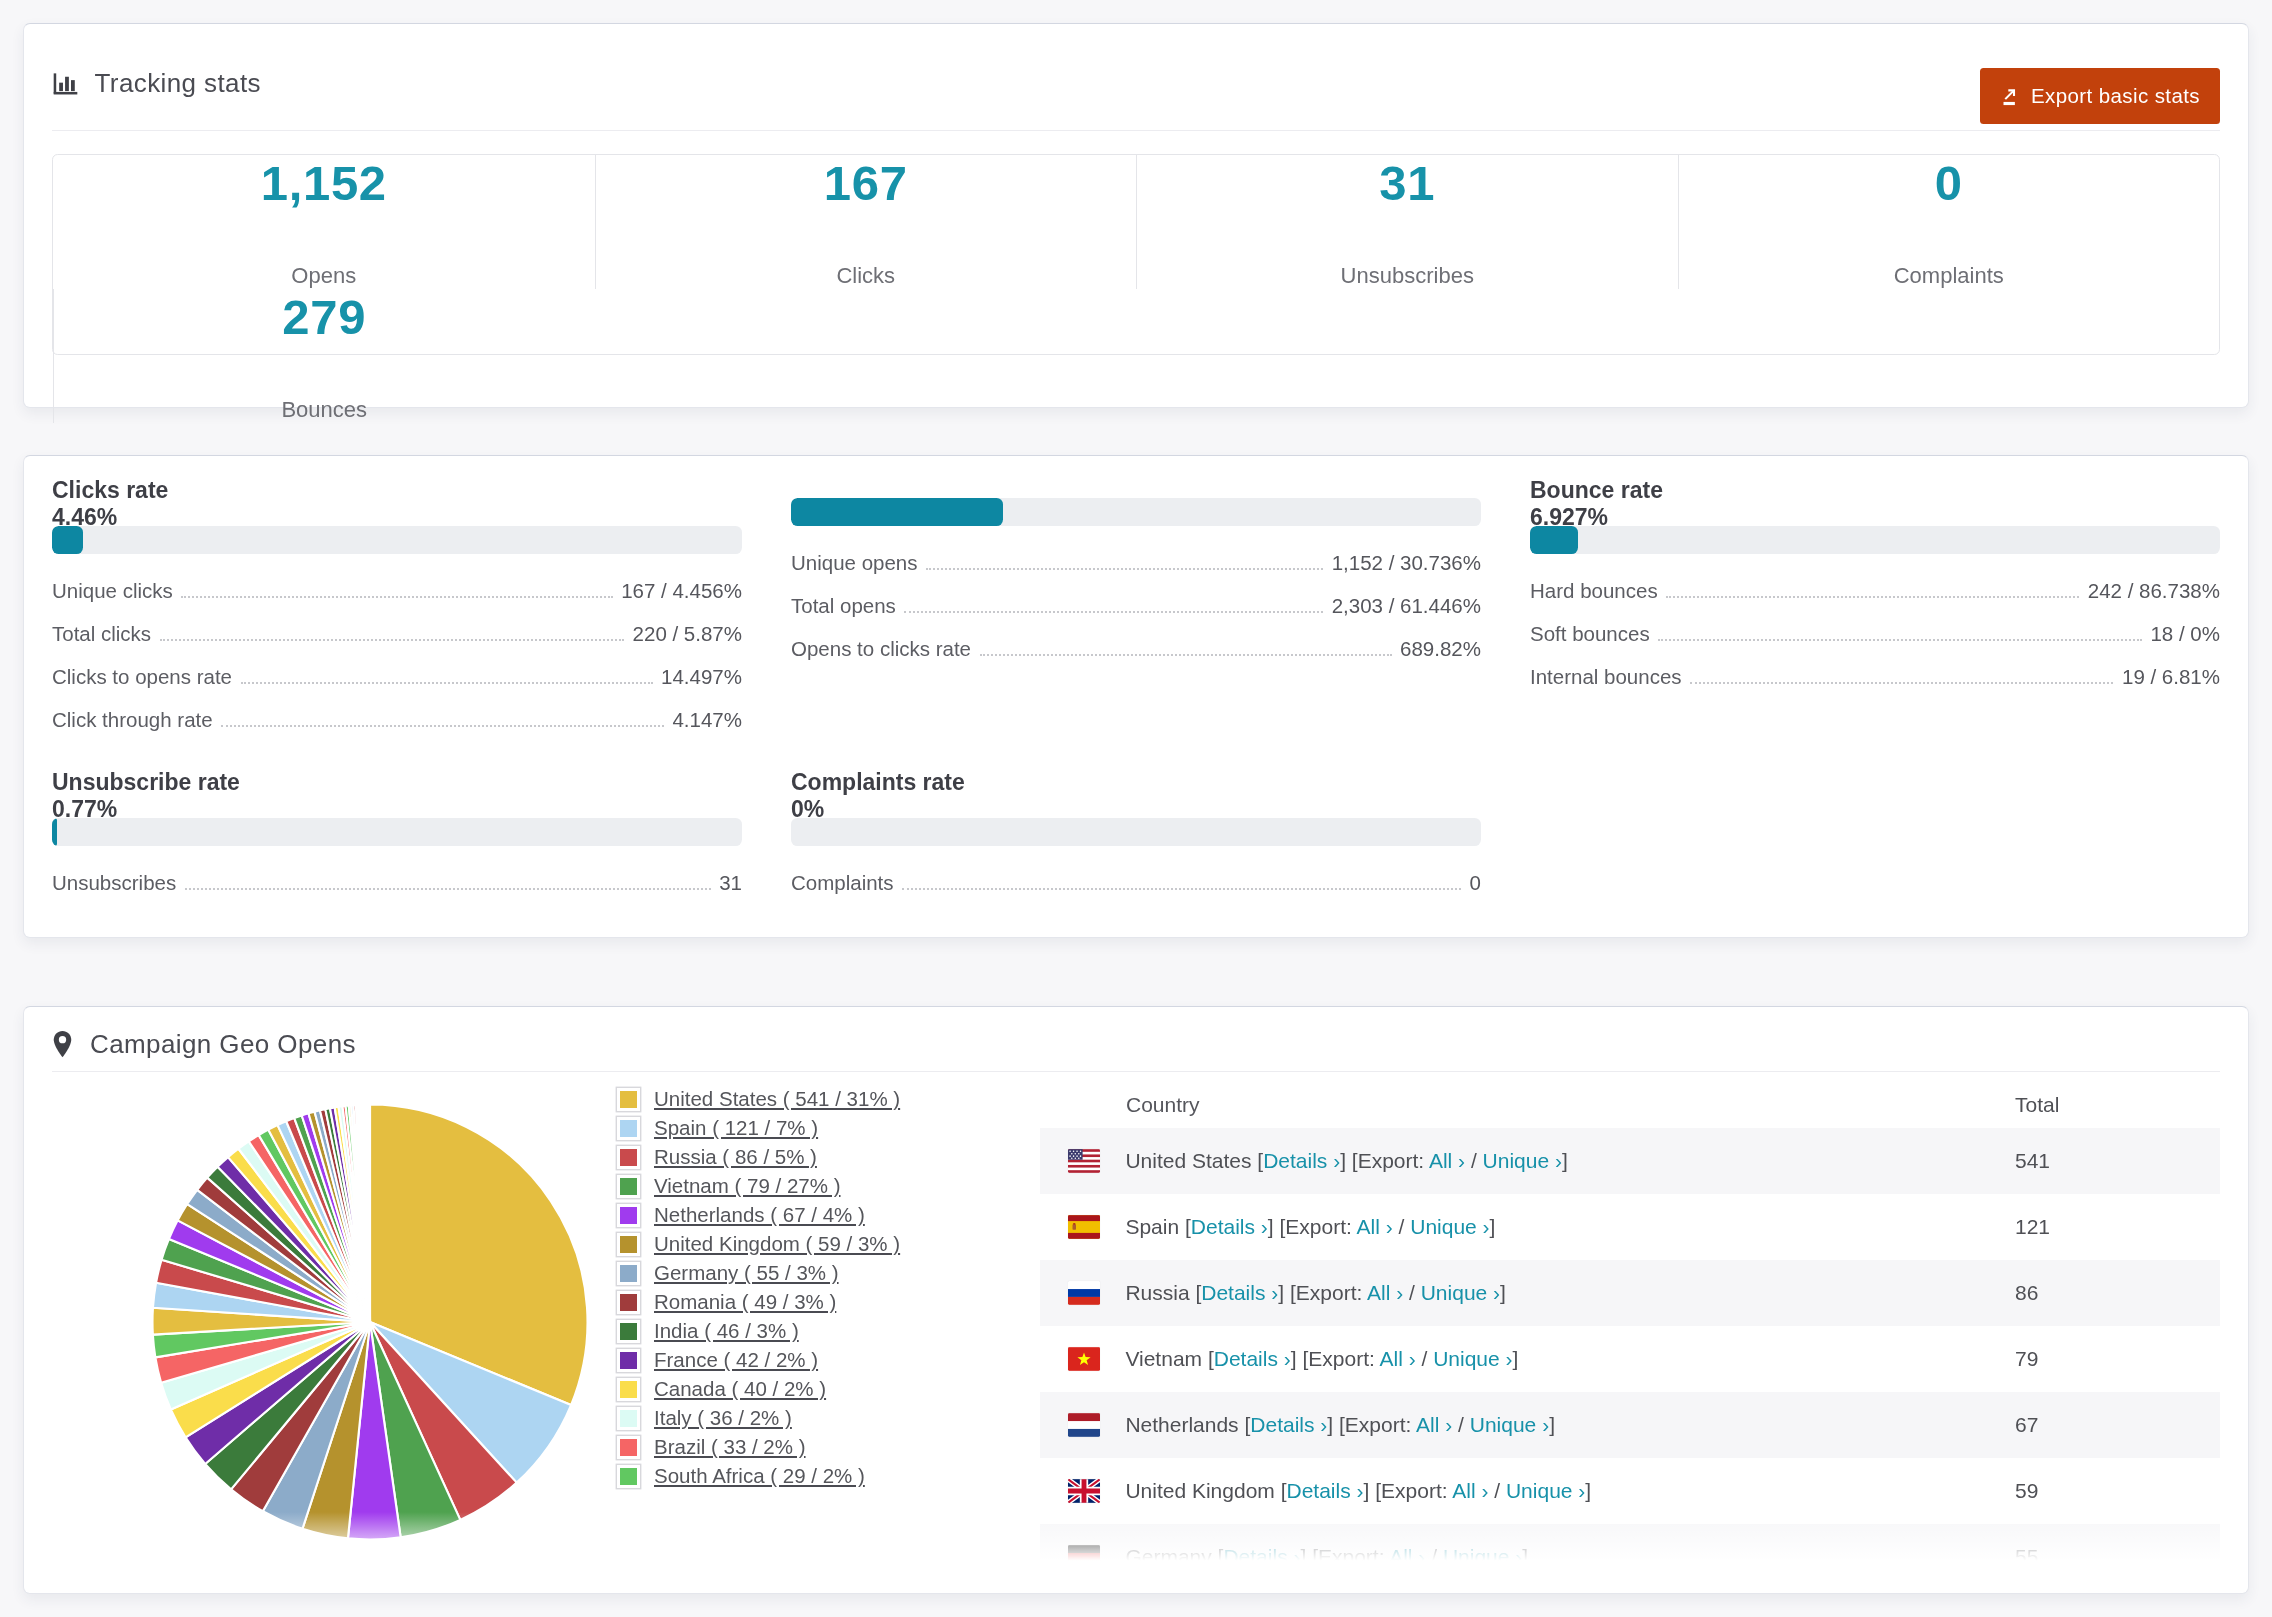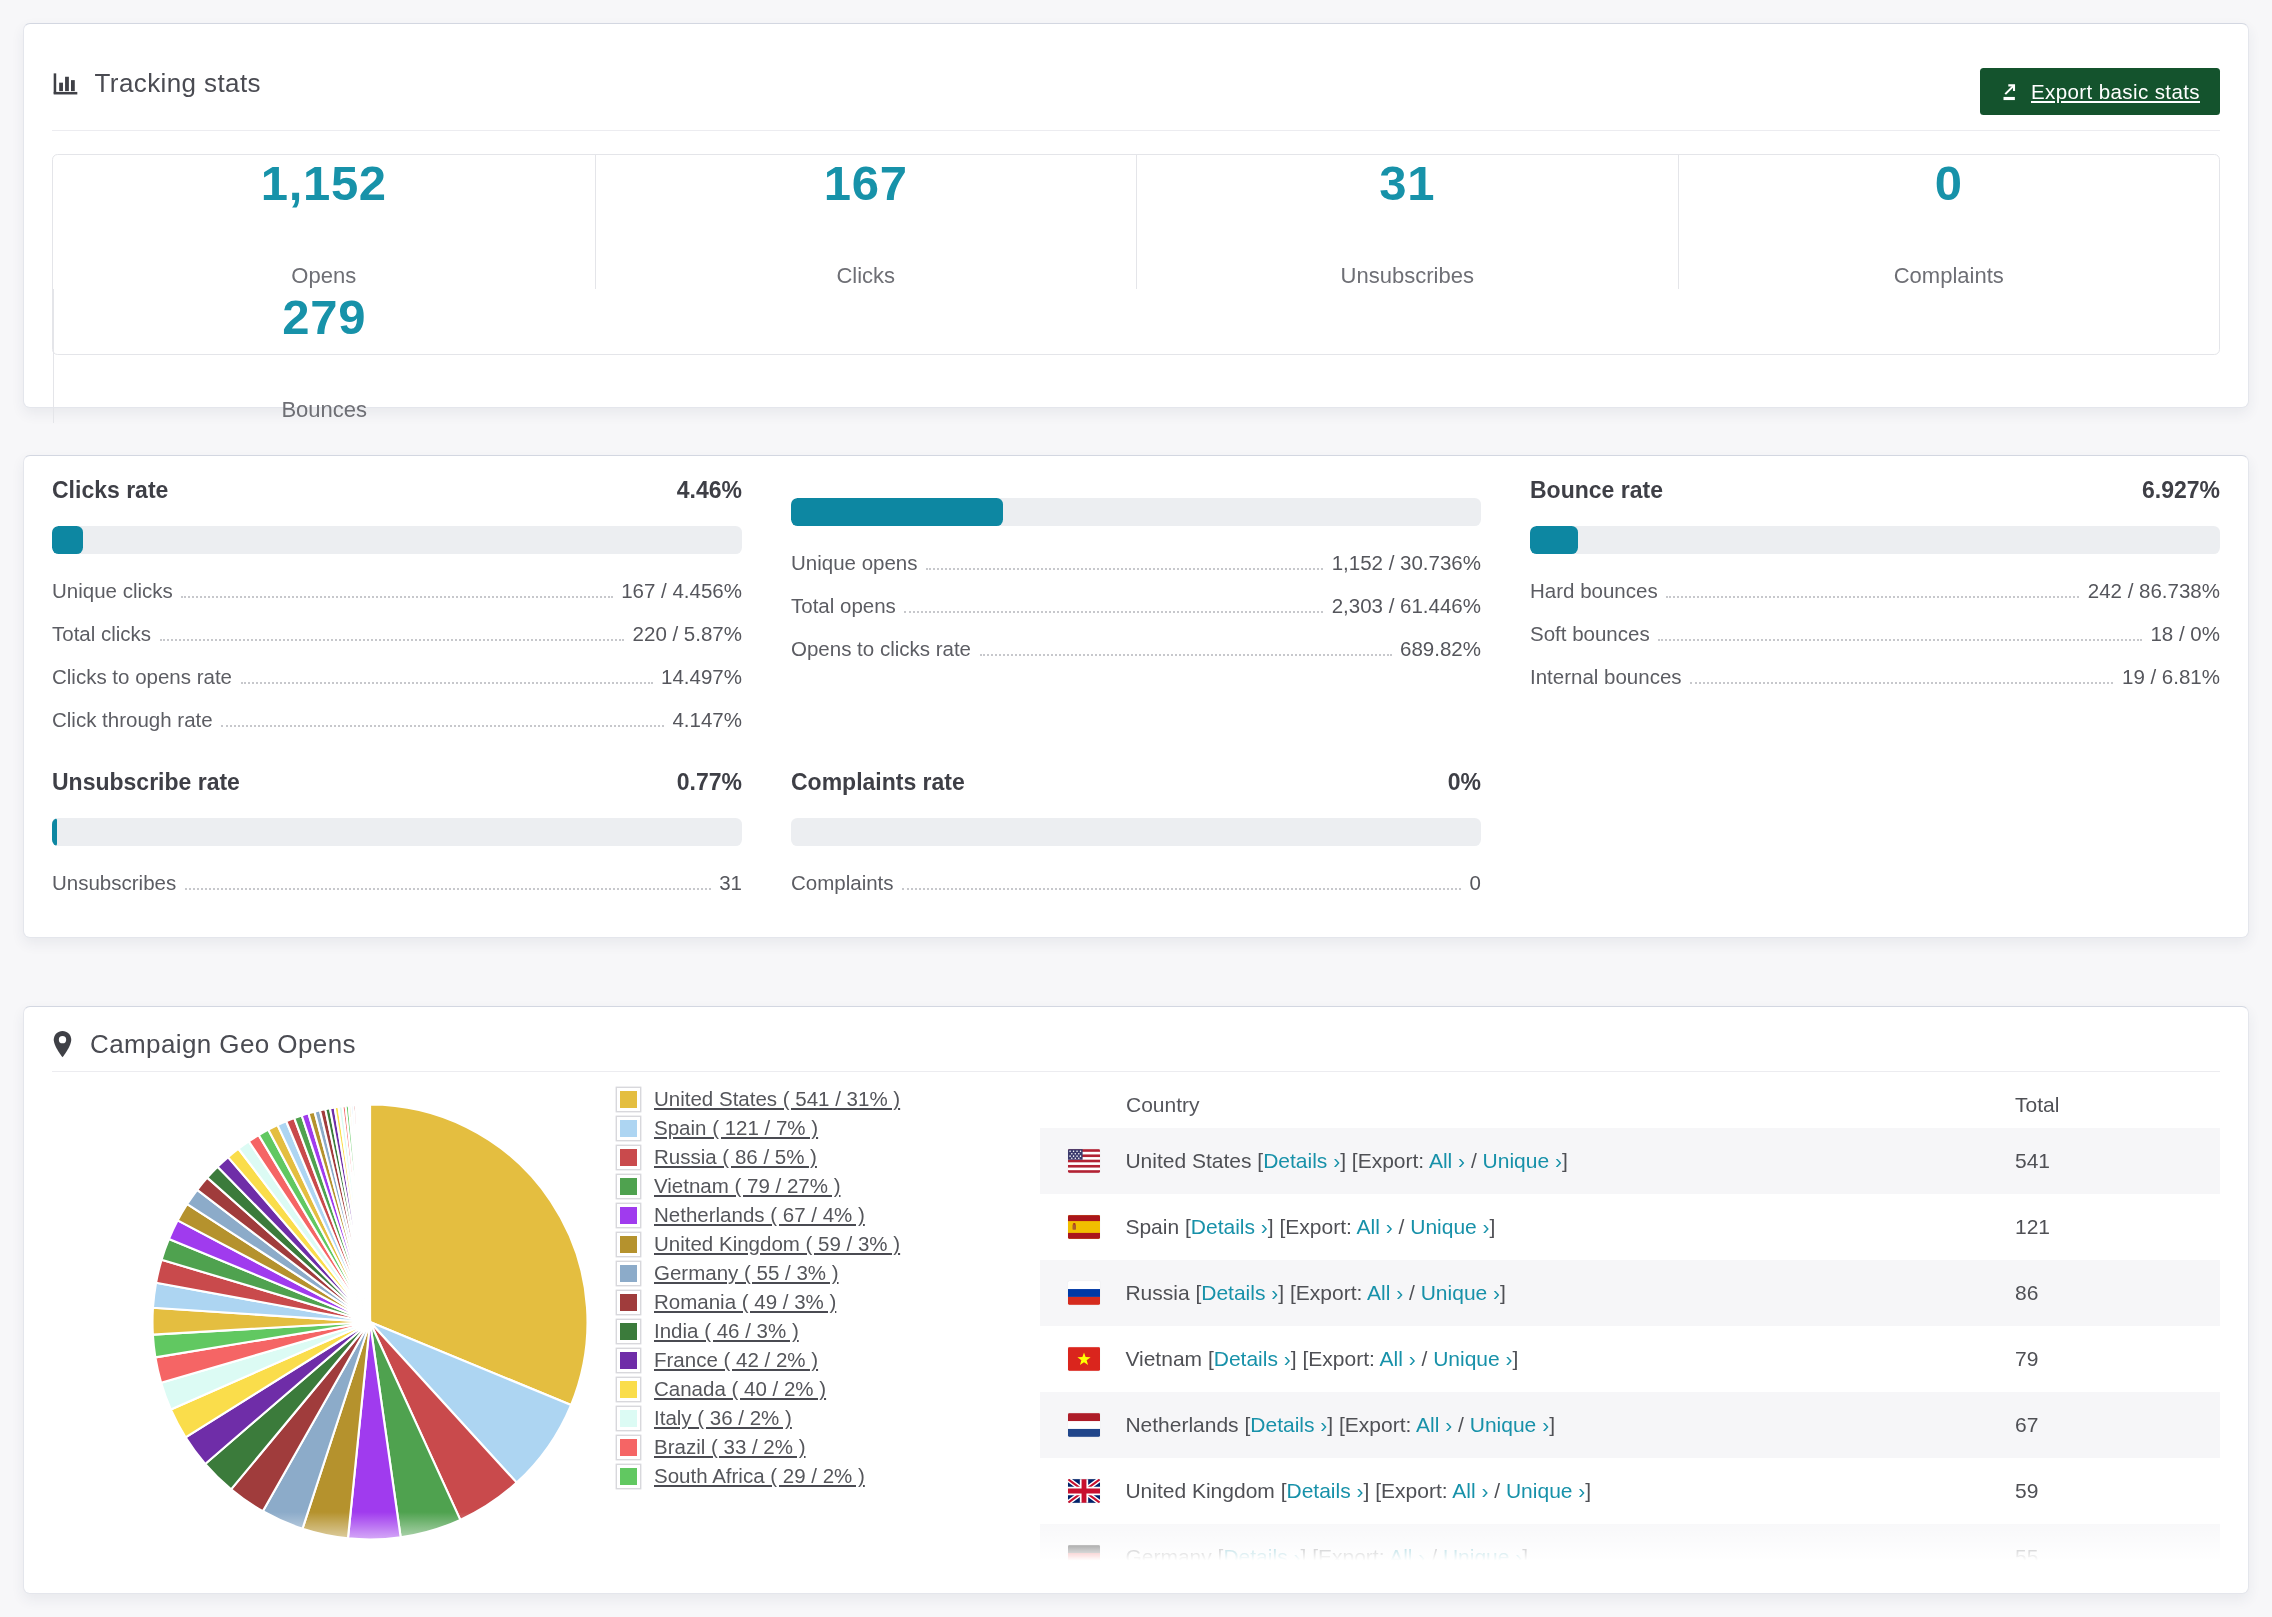--- a/index.html
+++ b/index.html
@@ -18,26 +18,25 @@
   }
   
   #card-tracking{top:23px;height:385px;padding:13px 28px;}
   .card-header{
     display:flex;align-items:center;gap:15.5px;height:93px;
     border-bottom:1.4px solid #ececf0;position:relative;
   }
   .card-title{font-size:26px;font-weight:500;color:#4a4b52;letter-spacing:0.4px;}
   .hdr-icon{flex:0 0 auto;display:flex;}
   .export-btn{
-    position:absolute;right:0;top:31px;height:47px;
+    position:absolute;right:0;top:31px;height:56px;
     display:flex;align-items:center;gap:10px;padding:0 20px;
-    background:#14532d;color:#fff;font-size:20.5px;letter-spacing:0.4px;
+    background:#c2410c;color:#fff;font-size:20.5px;letter-spacing:0.4px;
     border:none;border-radius:3.5px;cursor:pointer;
     font-family:"Liberation Sans",sans-serif;
-    text-decoration:underline;
   }
   .stats-box{
     margin-top:23px;height:199px;
     border:1.4px solid #e4e5e9;border-radius:5.6px;
     display:grid;grid-template-columns:repeat(4,1fr);
     background:#fff;
     text-align:right;
   }
   .stat-cell{
     display:flex;flex-direction:column;align-items:center;justify-content:center;
@@ -47,21 +46,21 @@
   .stat-value{font-size:49px;font-weight:700;color:#1792a9;letter-spacing:0.7px;}
   .stat-label{font-size:22px;color:#6e6f75;margin-top:38px;}
   
   #card-rates{top:455px;height:483px;padding:21px 28px 0;}
   .rates-grid{
     display:grid;grid-template-columns:1fr 1fr 1fr;
     column-gap:49px;row-gap:27px;
   }
   .rate-title-row{
     display:flex;justify-content:space-between;align-items:baseline;
-    font-size:23px;font-weight:700;color:#3e3f46;height:28px;
+    font-size:23px;font-weight:700;color:#3e3f46;height:28px;flex-direction:column;
   }
   .rate-bar{margin-top:21px;height:28px;background:#eceef1;border-radius:6.4px;overflow:hidden;}
   .rate-fill{height:100%;background:#0d87a2;border-radius:6.4px;}
   .rate-rows{margin-top:15.5px;}
   .rate-row{display:flex;align-items:flex-end;font-size:20.5px;color:#5c5d63;padding:9.2px 0 10px;}
   .rate-row .leader{flex:1;border-bottom:2.1px dotted #c7c8cc;margin:0 8.5px 5px;}
   .rate-row .value{color:#55565c;white-space:nowrap;}
   
   #card-geo{top:1006px;height:588px;padding:0 28px;overflow:hidden;}
   .geo-header{

